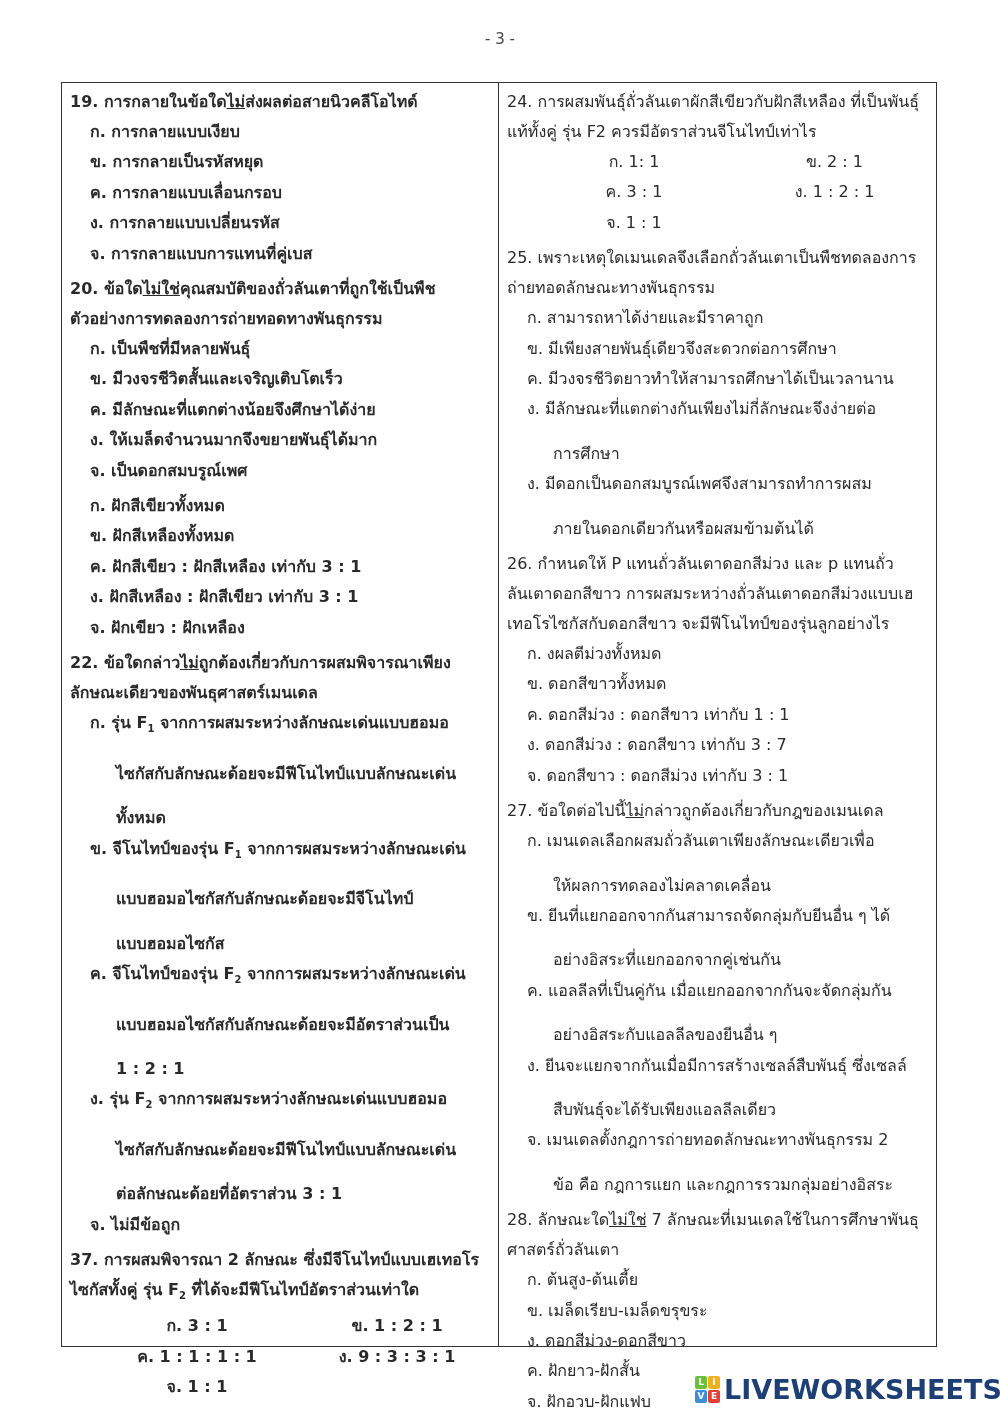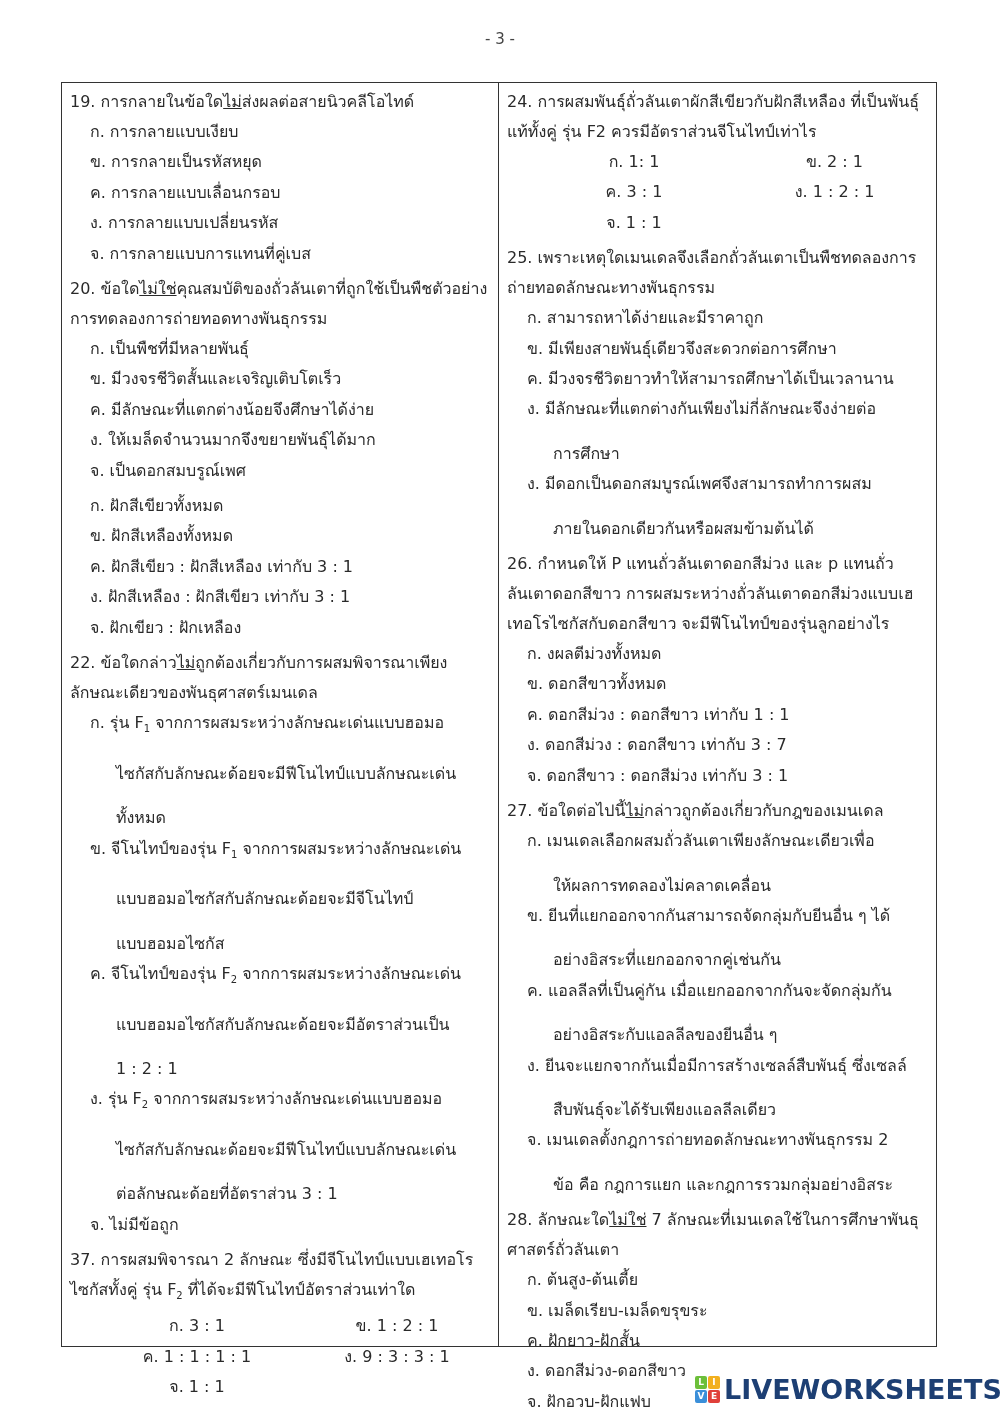--- a/index.html
+++ b/index.html
@@ -3,21 +3,21 @@
 <meta charset="utf-8">
 <style>
   html, body { margin: 0; padding: 0; background: #ffffff; }
   body { width: 1000px; height: 1413px; position: relative; overflow: hidden;
          font-family: "DejaVu Sans", "Liberation Sans", sans-serif; color: #2a2a2a; }
   .page-num { position: absolute; top: 30px; left: 0; width: 1000px; text-align: center;
               font-size: 15px; color: #444; }
   .frame { position: absolute; left: 61px; top: 82px; width: 876px; height: 1265px;
            border: 1.5px solid #333; box-sizing: border-box; display: flex; }
   .col { width: 50%; box-sizing: border-box; padding: 4px 8px 0 8px; }
-  .col.left { border-right: 1.5px solid #333; }
+  .col.left { border-right: 1.5px solid #333; font-weight: bold; }
   .q { margin-bottom: 5px; }
   .stem { font-size: 16px; line-height: 30px; }
   .opt { font-size: 16px; line-height: 30.4px; padding-left: 20px; text-indent: 0; }
   .opt.cont { padding-left: 46px; margin-top: 14px; }
   .grid2 { display: grid; grid-template-columns: 214px 1fr; padding-left: 20px; }
   .grid2 .opt { padding-left: 0; text-align: center; }
   u { text-decoration: underline; }
   sub { font-size: 10px; }
   .logo { position: absolute; left: 695px; top: 1374px; display: flex; align-items: center; }
   .logo-tiles { display: grid; grid-template-columns: 12px 12px; grid-template-rows: 13px 13px; gap: 1px; margin-right: 4px; }
@@ -133,22 +133,22 @@
       <div class="opt">ง. ยีนจะแยกจากกันเมื่อมีการสร้างเซลล์สืบพันธุ์ ซึ่งเซลล์</div>
       <div class="opt cont">สืบพันธุ์จะได้รับเพียงแอลลีลเดียว</div>
       <div class="opt">จ. เมนเดลตั้งกฎการถ่ายทอดลักษณะทางพันธุกรรม 2</div>
       <div class="opt cont">ข้อ คือ กฎการแยก และกฎการรวมกลุ่มอย่างอิสระ</div>
     </div>
 
     <div class="q">
       <div class="stem"><span>28. ลักษณะใด</span><u>ไม่ใช่</u><span> 7 ลักษณะที่เมนเดลใช้ในการศึกษาพันธุศาสตร์ถั่วลันเตา</span></div>
       <div class="opt">ก. ต้นสูง-ต้นเตี้ย</div>
       <div class="opt">ข. เมล็ดเรียบ-เมล็ดขรุขระ</div>
+      <div class="opt">ง. ดอกสีม่วง-ดอกสีขาว</div>
       <div class="opt">ค. ฝักยาว-ฝักสั้น</div>
-      <div class="opt">ง. ดอกสีม่วง-ดอกสีขาว</div>
       <div class="opt">จ. ฝักอวบ-ฝักแฟบ</div>
     </div>
   </div>
 </div>
 
 <div class="logo">
   <div class="logo-tiles">
     <div class="tile" style="background:#6cbf3a">L</div>
     <div class="tile" style="background:#f2b01e">I</div>
     <div class="tile" style="background:#3b8fd9">V</div>

